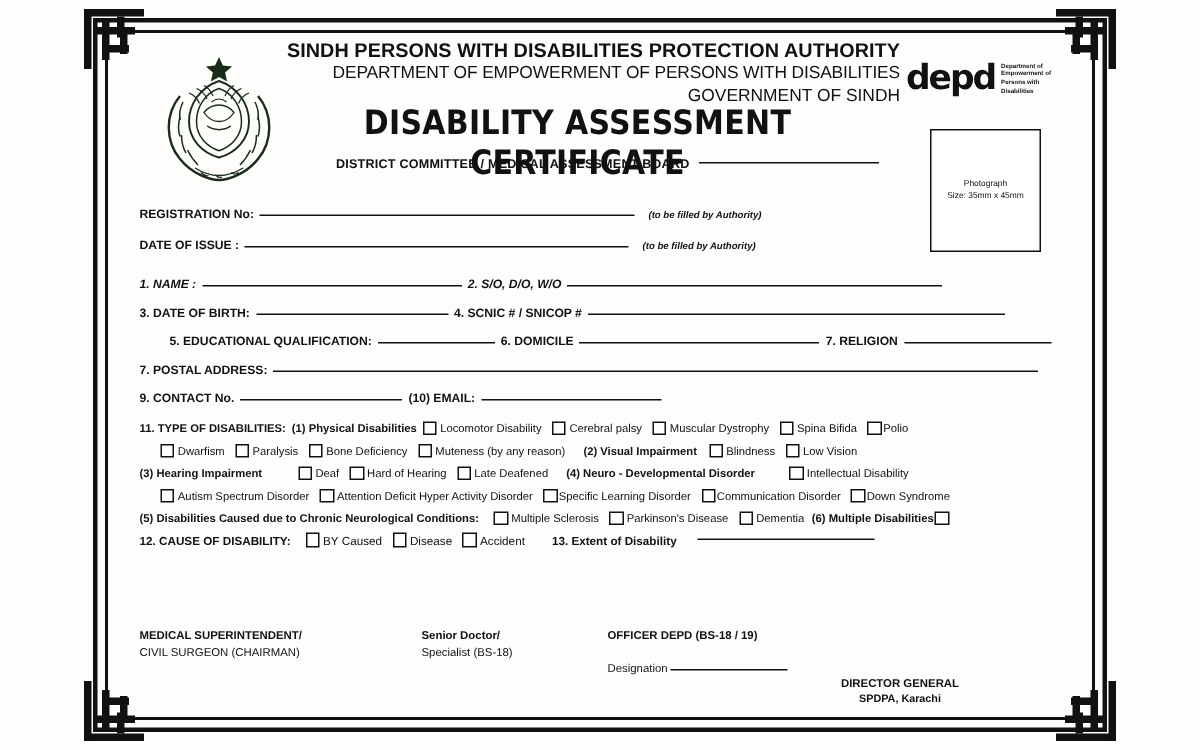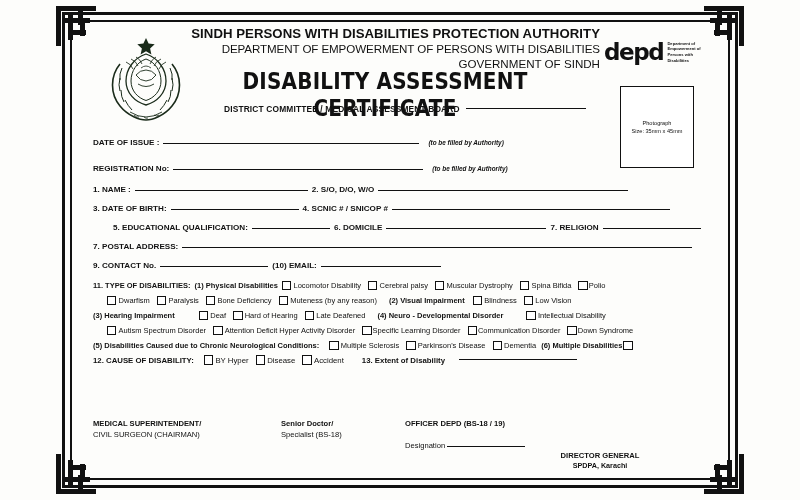--- a/index.html
+++ b/index.html
@@ -66,21 +66,21 @@
 
   
   .body{position:absolute;left:93px;top:138px;width:614px;}
   .row{display:flex;align-items:baseline;font-size:8.1px;font-weight:700;white-space:nowrap;}
   .lbl{font-weight:700;}
   .rule{border-bottom:1.3px solid #111;height:1px;display:inline-block;margin:0 4px;position:relative;top:-1px;}
   .note{font-style:italic;font-weight:600;font-size:6.4px;margin-left:5px;}
 
   .r-reg{margin-bottom:12px;}
   .r-doi{margin-bottom:17px;}
-  .r-12{margin-bottom:10px;}
+  .r-12{margin-bottom:10px;font-style:italic;}
   .r-34{margin-bottom:10px;}
   .r-567{margin-bottom:10px;padding-left:20px;}
   .r-8{margin-bottom:10px;}
   .r-910{margin-bottom:11px;}
 
   
   .cbrow{display:flex;align-items:center;font-size:7.5px;white-space:nowrap;margin-bottom:5.5px;}
   .cbrow.indent{padding-left:14px;}
   .grp{font-weight:700;margin-right:4px;}
   .opt{display:inline-flex;align-items:center;margin-right:7px;font-weight:400;}
@@ -200,29 +200,29 @@
     <span class="rule"></span>
   </div>
 
   <div class="photobox">
     <span>Photograph</span>
     <span>Size: 35mm x 45mm</span>
   </div>
 
   <div class="body">
 
+    <div class="row r-reg">
+      <span class="lbl">REGISTRATION No:</span>
+      <span class="rule" style="width:250px"></span>
+      <span class="note">(to be filled by Authority)</span>
+    </div>
+
     <div class="row r-doi">
       <span class="lbl">DATE OF ISSUE :</span>
       <span class="rule" style="width:256px"></span>
-      <span class="note">(to be filled by Authority)</span>
-    </div>
-
-    <div class="row r-reg">
-      <span class="lbl">REGISTRATION No:</span>
-      <span class="rule" style="width:250px"></span>
       <span class="note">(to be filled by Authority)</span>
     </div>
 
     <div class="row r-12">
       <span class="lbl">1. NAME :</span>
       <span class="rule" style="width:173px"></span>
       <span class="lbl">2. S/O, D/O, W/O</span>
       <span class="rule" style="width:250px"></span>
     </div>
 
@@ -366,21 +366,21 @@
           <span>Dementia</span>
         </span>
       <span class="grp" style="margin-right:1px">(6) Multiple Disabilities</span>
       <i class="box"></i>
     </div>
 
     <div class="r-12cause">
       <span class="grp">12. CAUSE OF DISABILITY:</span>
       <span class="opt">
           <i class="box"></i>
-          <span>BY Hyper</span>
+          <span>BY Caused</span>
         </span>
       <span class="opt">
           <i class="box"></i>
           <span>Disease</span>
         </span>
       <span class="opt" style="margin-right:18px">
           <i class="box"></i>
           <span>Accident</span>
         </span>
       <span class="grp">13. Extent of Disability</span>

